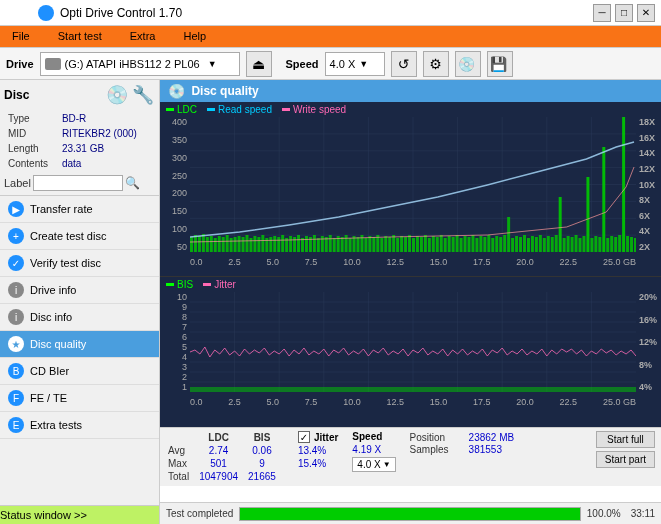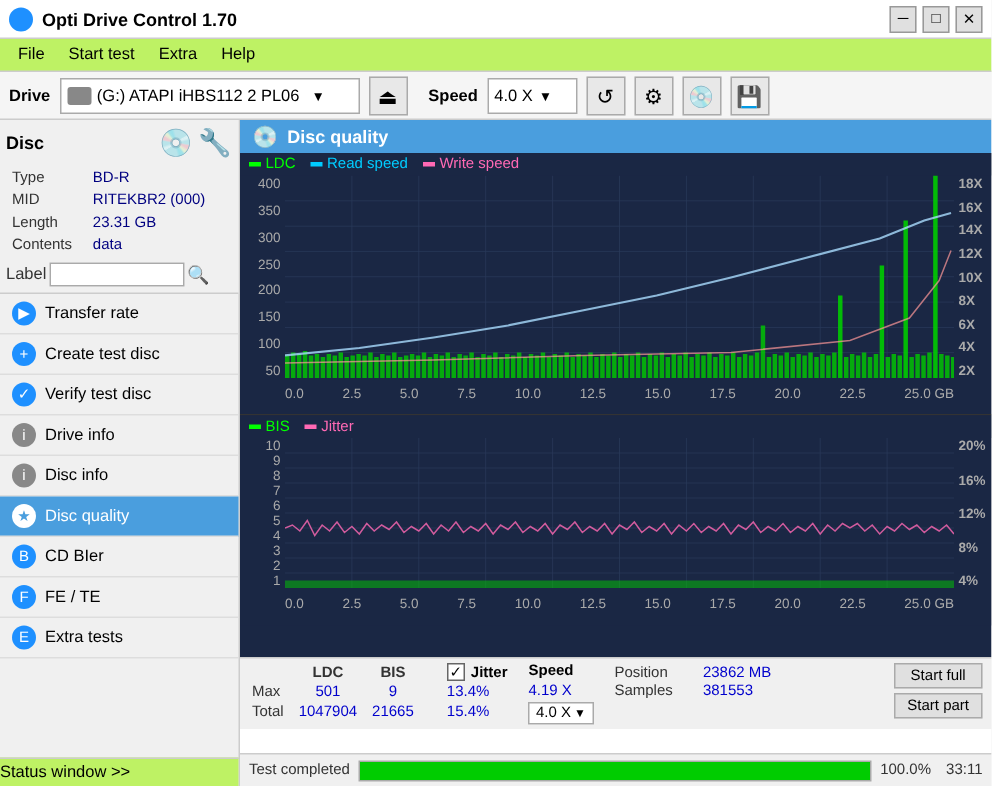--- a/index.html
+++ b/index.html
@@ -8,34 +8,34 @@
     
     .title-bar {
       background: #fff;
       border-bottom: 1px solid #ccc;
       display: flex;
       align-items: center;
       justify-content: space-between;
       padding: 4px 6px;
       height: 26px;
     }
-    .title-bar-left { display: flex; align-items: center; gap: 6px; font-size: 12px; font-weight: 700; }
+    .title-bar-left { display: flex; align-items: center; gap: 6px; font-size: 12px; font-weight: 400; margin-left: 32px; }
     .title-bar-icon { width: 16px; height: 16px; background: #1e90ff; border-radius: 50%; display: inline-block; }
     .title-bar-controls { display: flex; gap: 4px; }
     .title-bar-controls button {
       width: 18px; height: 18px; border: 1px solid #999; background: #e0e0e0;
       cursor: pointer; font-size: 10px; display: flex; align-items: center; justify-content: center;
     }
 
     
     .menu-bar {
-      background: #bef264;
+      background: #f97316;
       border-bottom: 1px solid #ccc;
       display: flex;
-      gap: 0;
+      gap: 12px;
       padding: 2px 4px;
       height: 22px;
     }
     .menu-item {
       padding: 2px 8px;
       cursor: pointer;
       font-size: 11px;
     }
 
     
@@ -685,20 +685,25 @@
       <table class="stats-table">
         <thead>
           <tr>
             <th></th>
             <th>LDC</th>
             <th>BIS</th>
           </tr>
         </thead>
         <tbody>
           <tr>
+            <td class="row-label">Avg</td>
+            <td>2.74</td>
+            <td>0.06</td>
+          </tr>
+          <tr>
             <td class="row-label">Max</td>
             <td>501</td>
             <td>9</td>
           </tr>
           <tr>
             <td class="row-label">Total</td>
             <td>1047904</td>
             <td>21665</td>
           </tr>
         </tbody>

